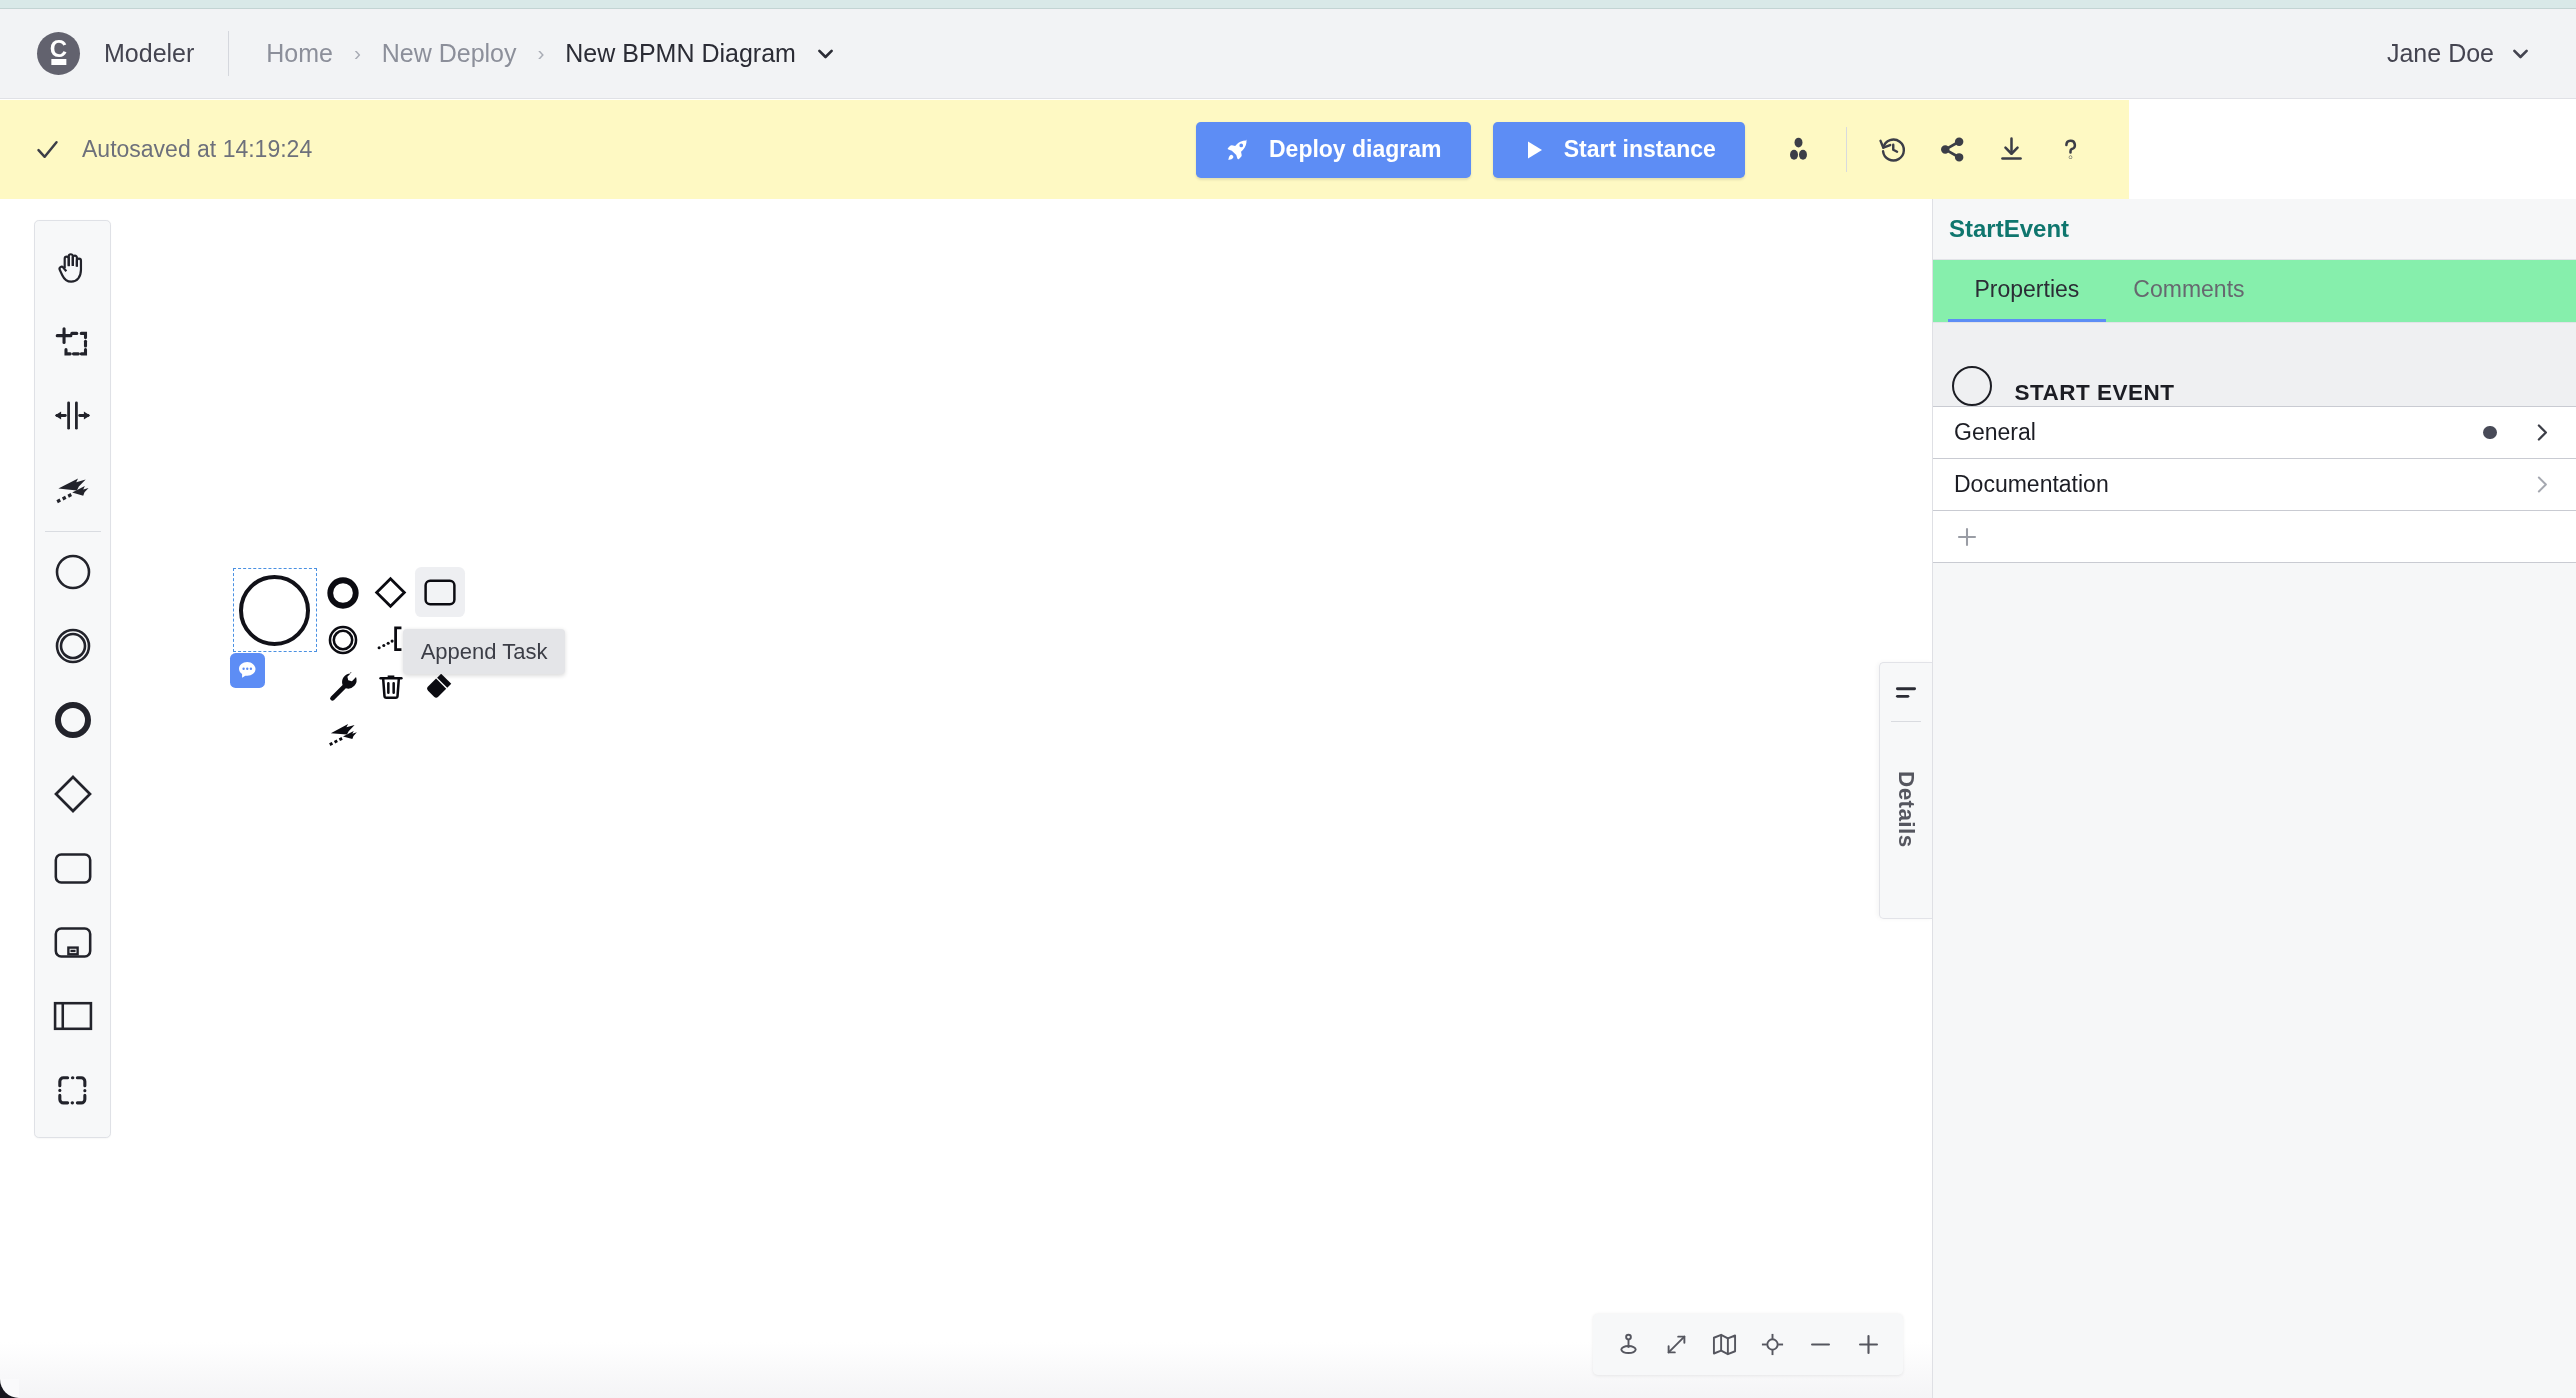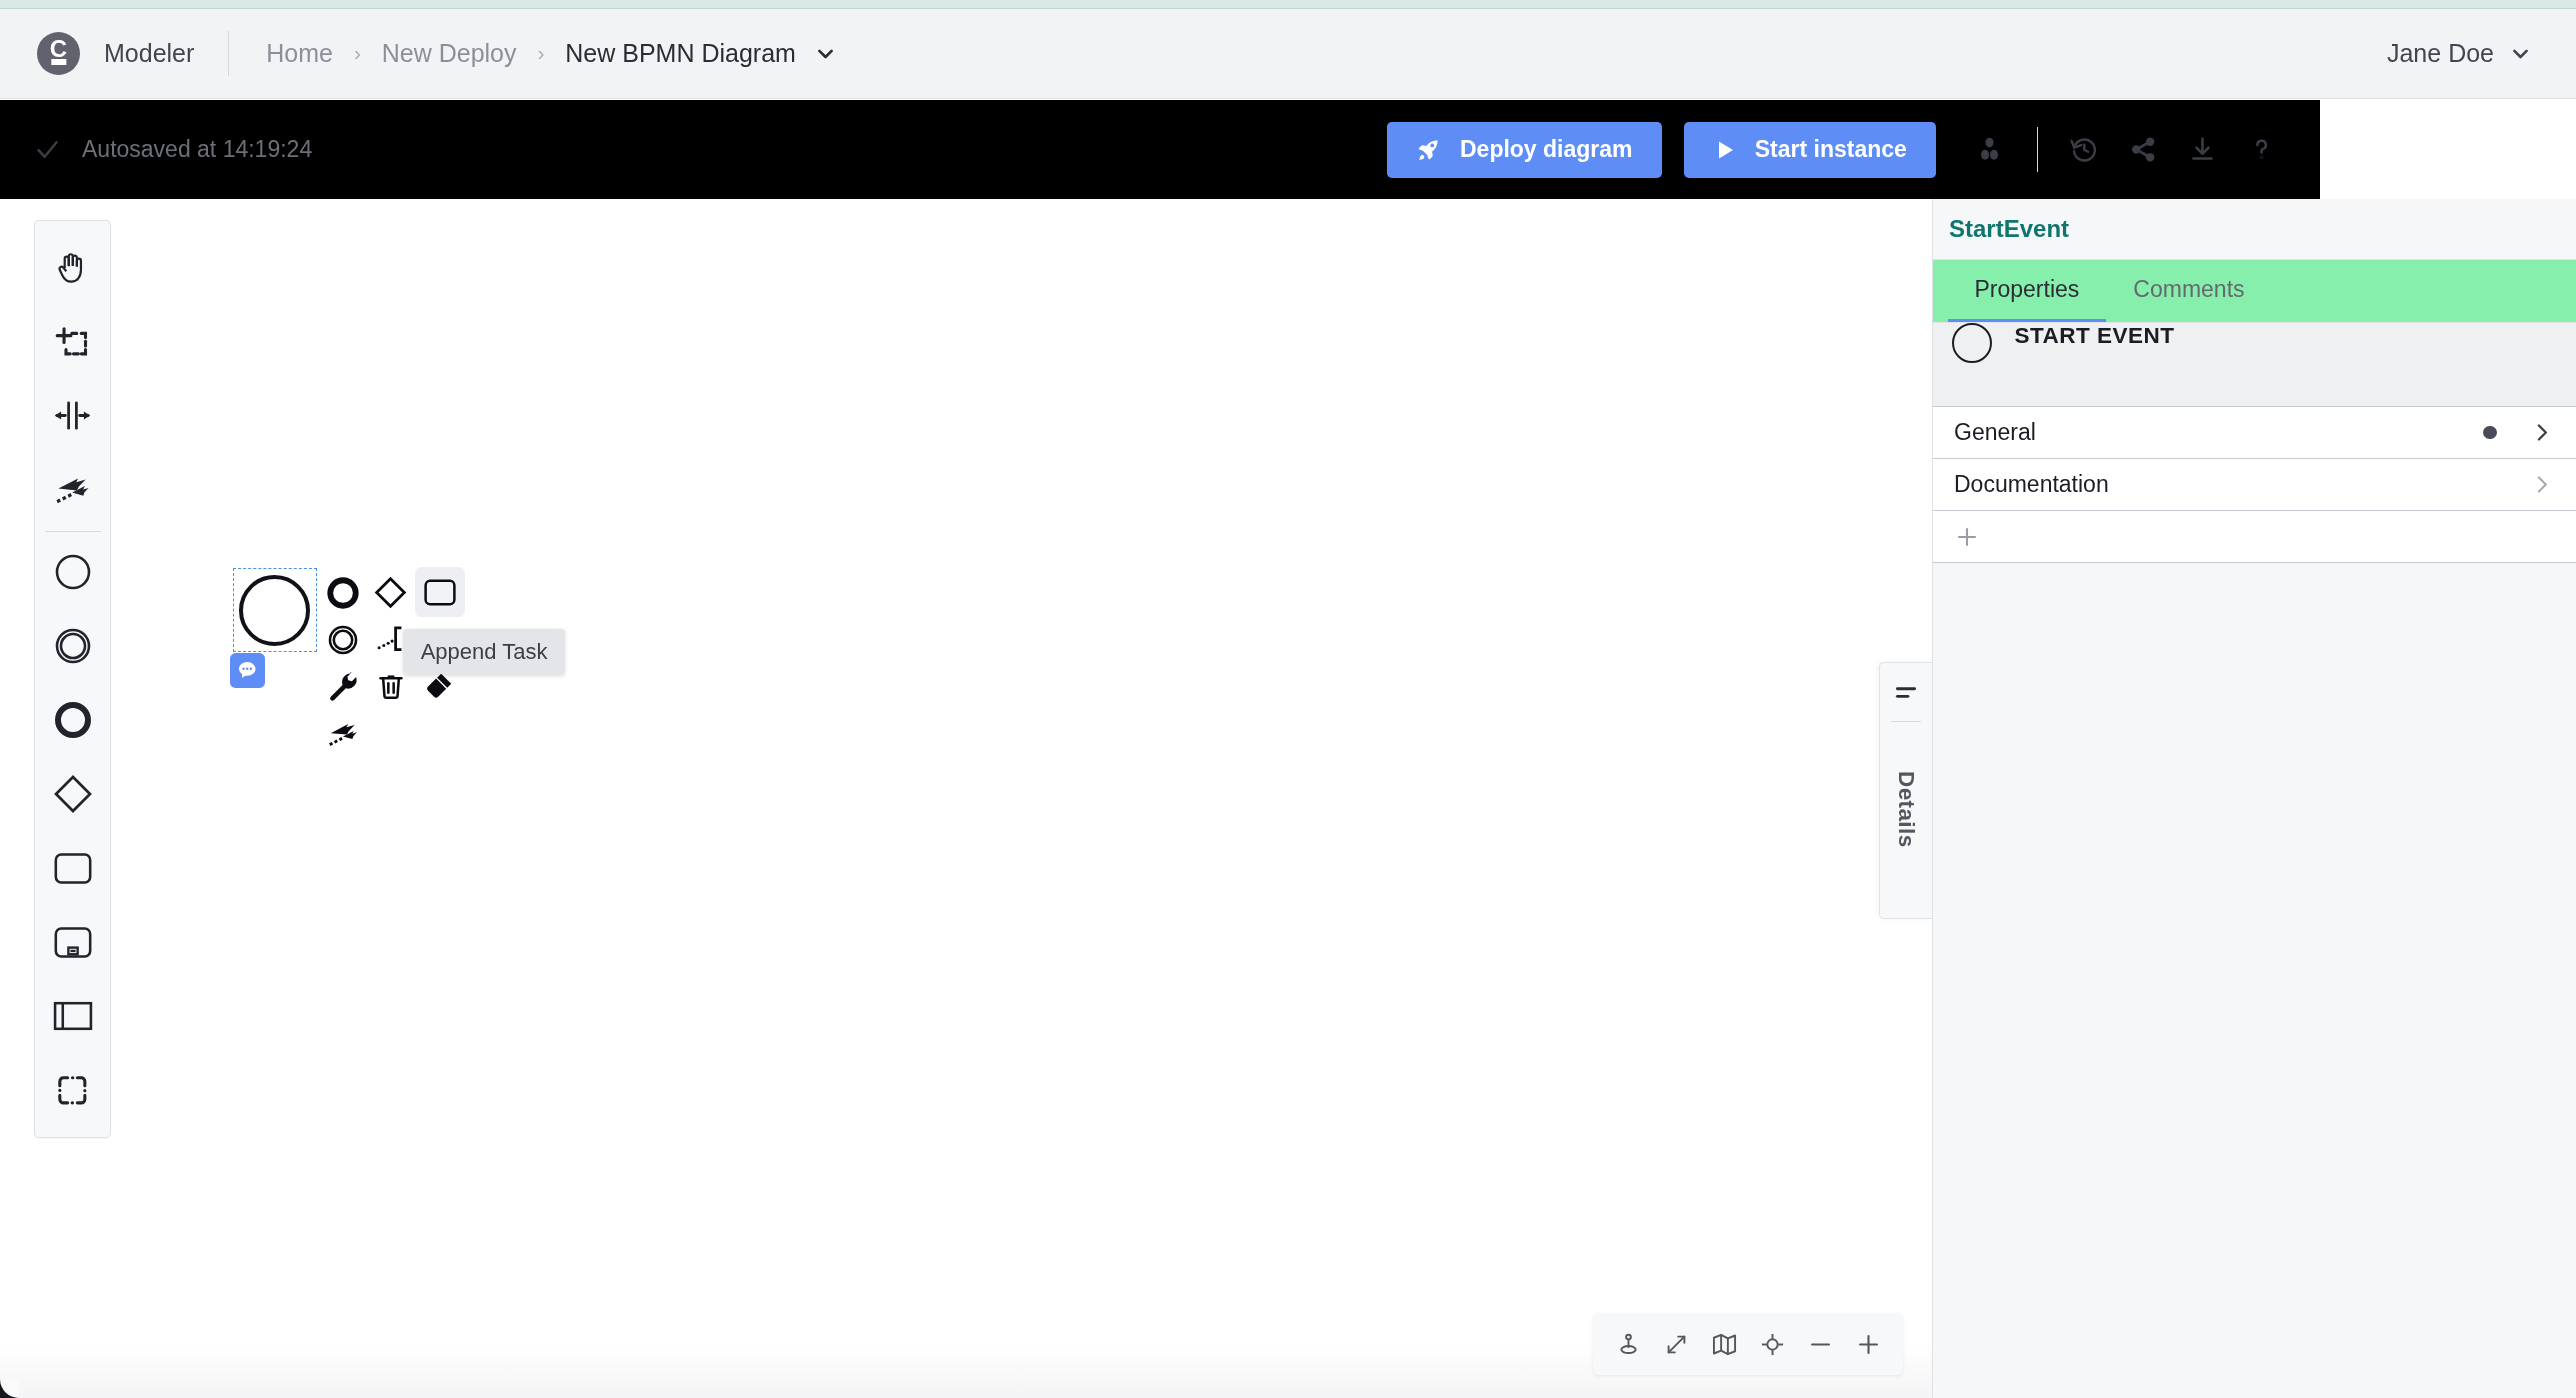--- a/index.html
+++ b/index.html
@@ -116,22 +116,22 @@
     font-size: 25px;
     color: #444450;
     white-space: nowrap;
     padding: 6.4px 8px;
   }
 
   
   .toolbar {
     position: absolute;
     top: 100px; left: 0;
-    width: 2320px; height: 100px;
-    background: #000000;
+    width: 2129px; height: 100px;
+    background: #fef9c3;
     border-bottom: 0.8px solid #e3e4e8;
     display: flex;
     align-items: center;
     padding: 0 29px 0 34px;
   }
   .autosave {
     display: flex;
     align-items: center;
     gap: 21px;
     color: #6d707b;
@@ -405,21 +405,21 @@
   }
   .props-tab.active {
     color: #2b2c35;
     border-bottom-color: #5d8df5;
   }
   .element-head {
     height: 84px;
     background: #eff0f2;
     border-bottom: 0.8px solid #c9cbd2;
     display: flex;
-    align-items: flex-start;
+    align-items: flex-end;
     gap: 22.5px;
     padding: 0 19px;
   }
   .element-head-circle {
     width: 40px; height: 40px;
     border: 2.4px solid #1c1d24;
     border-radius: 50%;
     flex: none;
   }
   .element-head-label {

